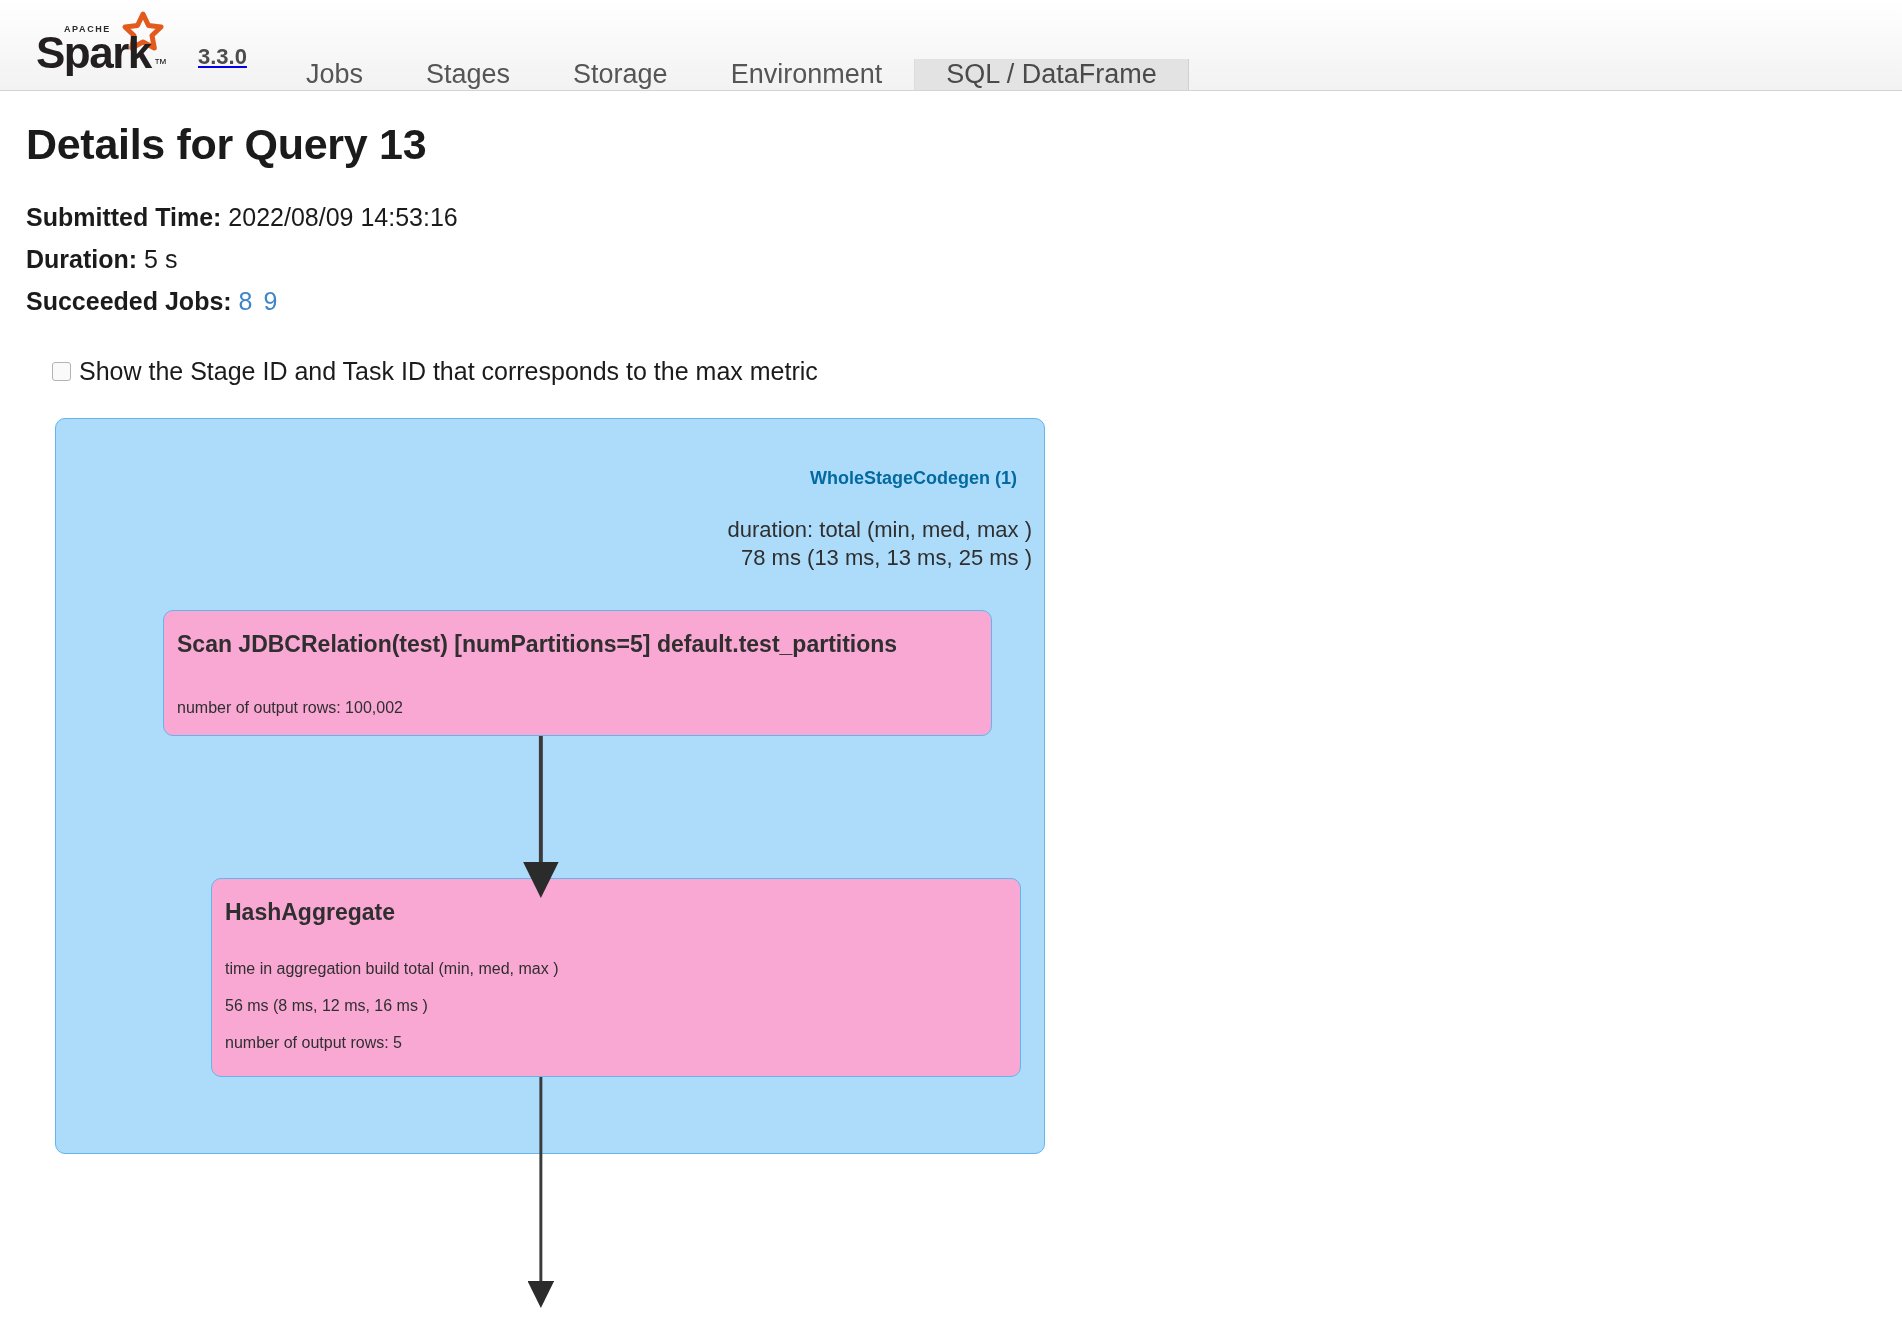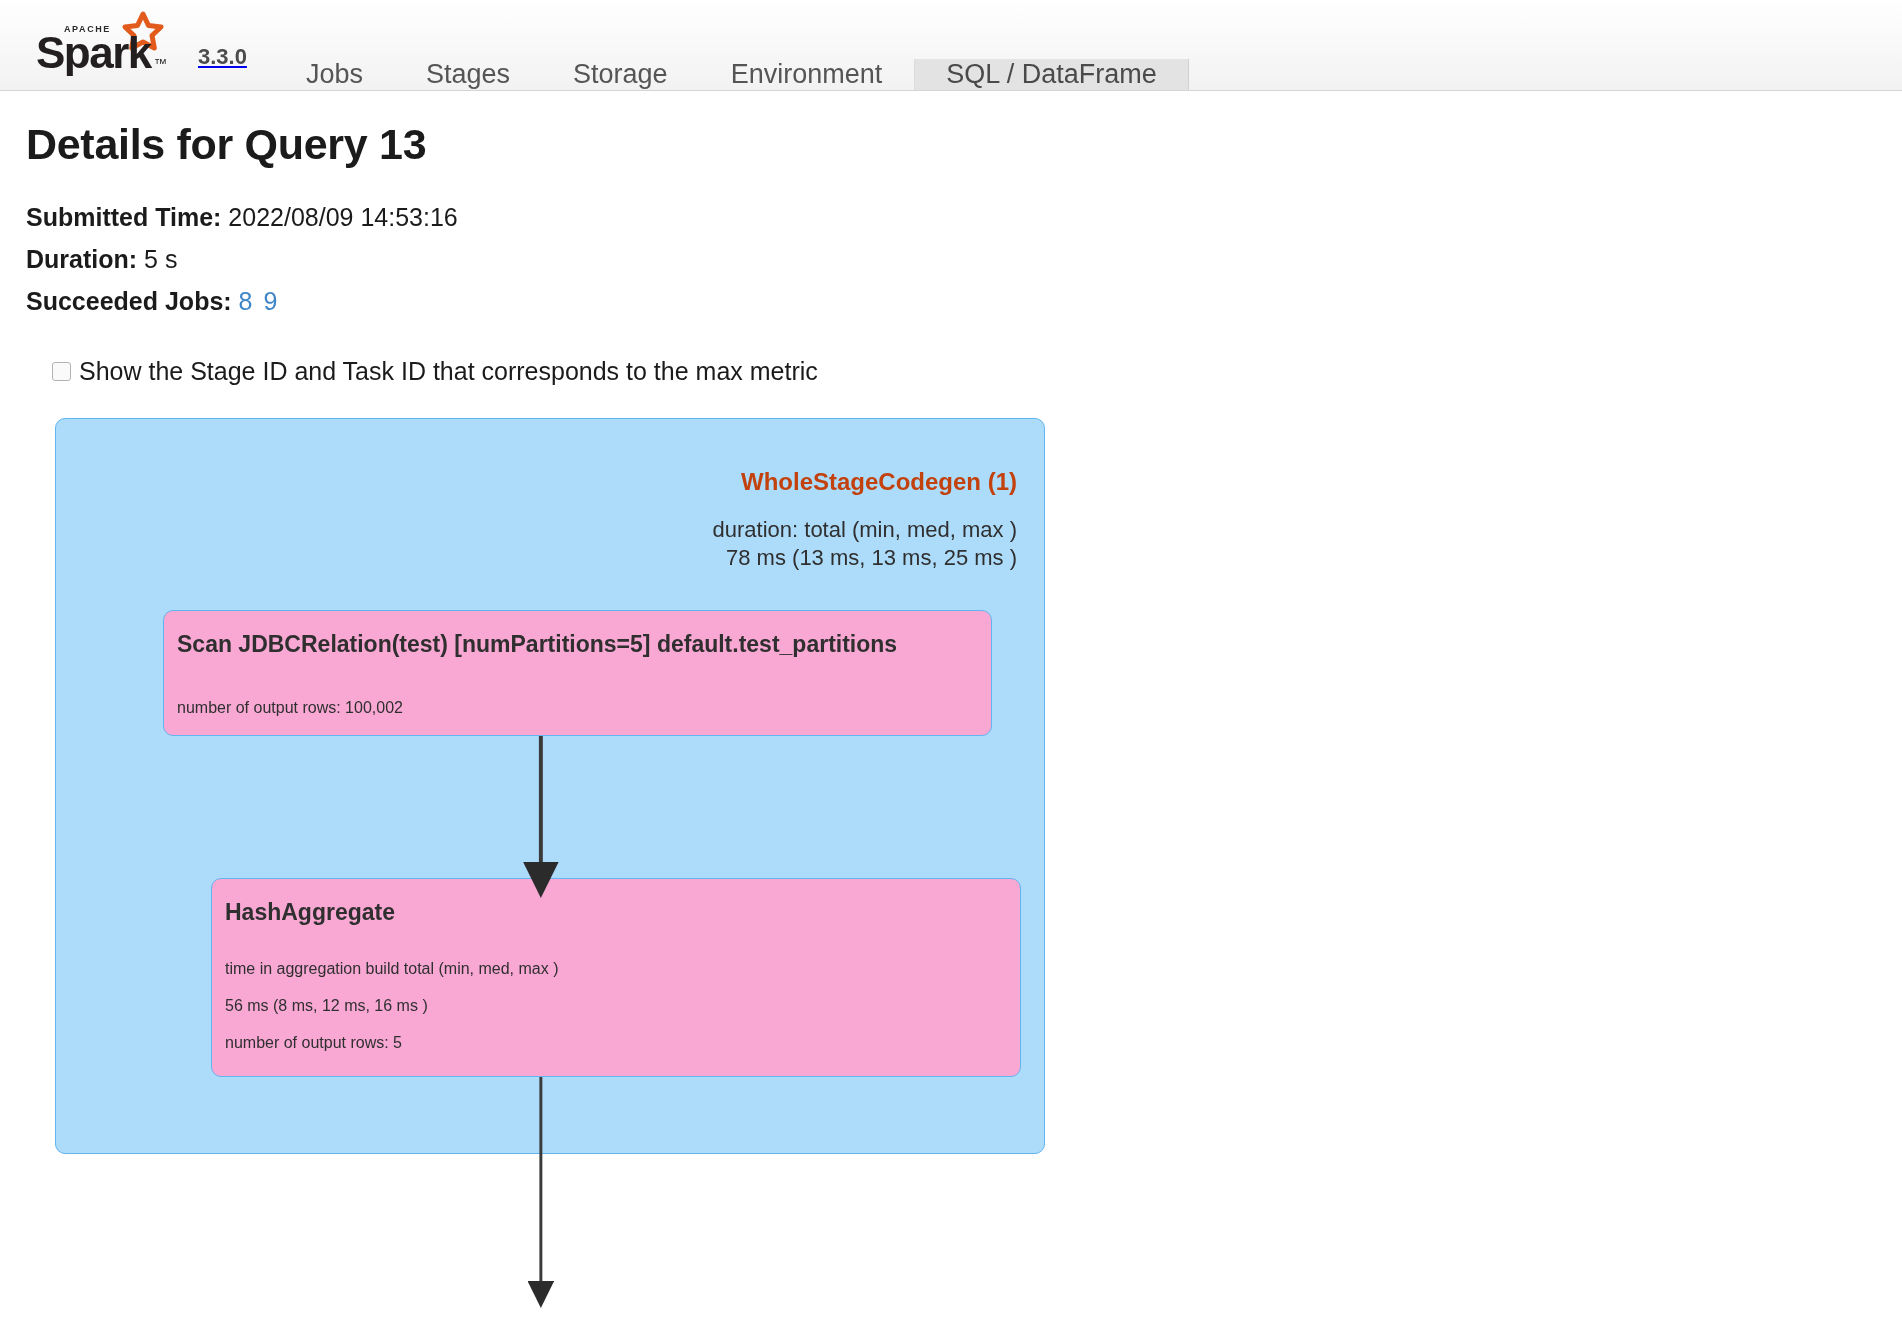--- a/index.html
+++ b/index.html
@@ -139,28 +139,28 @@
     height: 736px;
     background: #ADDCFB;
     border: 1px solid #62b5ef;
     border-radius: 10px;
     box-sizing: border-box;
   }
   .cluster-title {
     position: absolute;
     right: 27px;
     top: 49px;
-    font-size: 24px;
+    font-size: 18px;
     font-weight: bold;
-    color: #c2410c;
+    color: #0369a1;
     text-align: right;
   }
   .cluster-metrics {
     position: absolute;
-    right: 27px;
+    right: 12px;
     top: 97px;
     font-size: 22px;
     line-height: 28px;
     color: #2f2f2f;
     text-align: right;
     white-space: pre-line;
   }
 
   .node {
     position: absolute;

